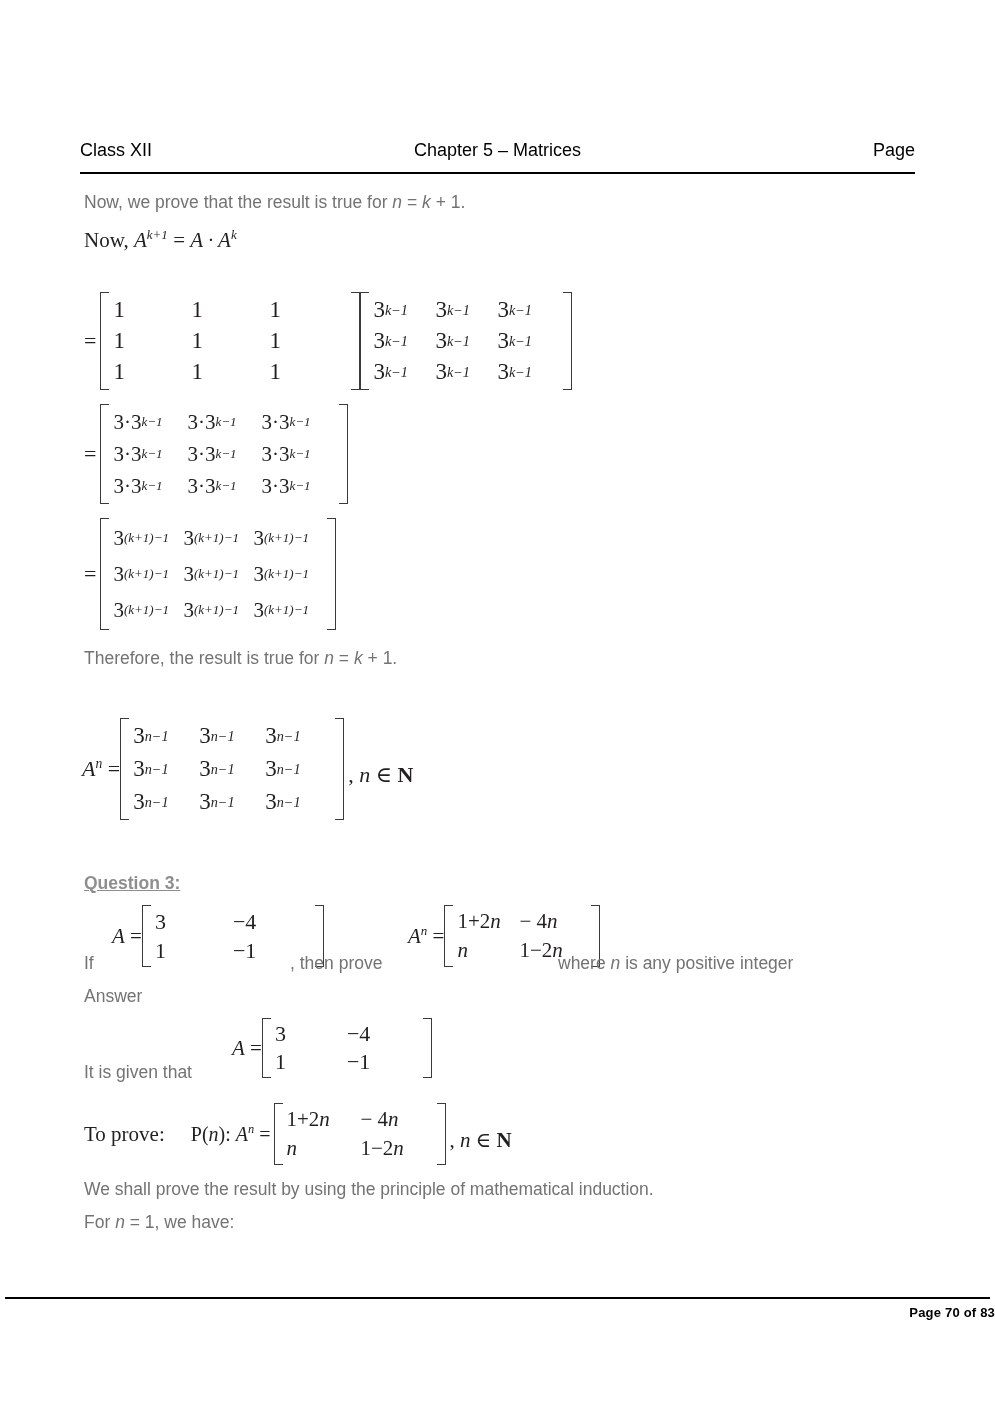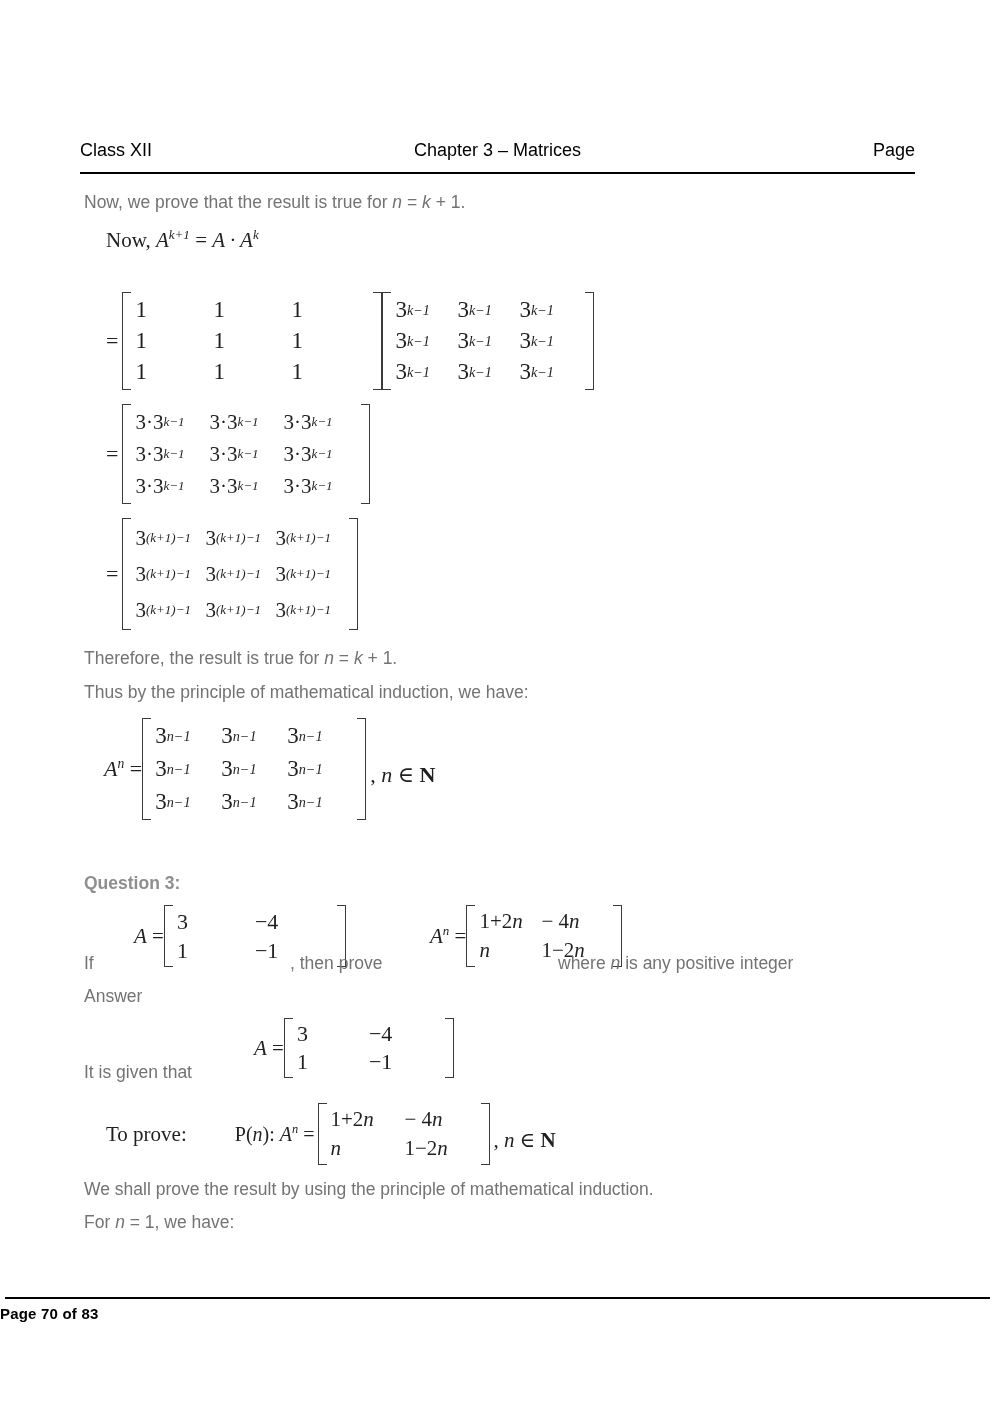--- a/index.html
+++ b/index.html
@@ -57,22 +57,22 @@
     top: 1297px;
     width: 985px;
     height: 0;
     border-top: 2px solid #000;
   }
   .footer-text {
     position: absolute;
     left: 0;
     top: 1305px;
     width: 995px;
-    text-align: left;
-    font-size: 15px;
+    text-align: right;
+    font-size: 13px;
     font-weight: bold;
     letter-spacing: 0.2px;
   }
 
   
   .ptext {
     position: absolute;
     font-size: 17.5px;
     line-height: 1.25;
     color: #737373;
@@ -81,21 +81,20 @@
   .ptext i, .mathvar {
     font-style: italic;
   }
 
   
   .math {
     position: absolute;
     font-family: "Liberation Serif", "DejaVu Serif", serif;
     color: #221f1f;
     white-space: nowrap;
-    margin-left: 22px;
   }
   .mi { font-style: italic; }
   .mb { font-weight: bold; font-style: normal; }
   sup.ex {
     font-size: 0.62em;
     vertical-align: super;
     line-height: 0;
   }
 
   
@@ -121,36 +120,37 @@
     align-items: center;
     white-space: nowrap;
   }
 
   .qhead {
     position: absolute;
     font-size: 17.5px;
     font-weight: bold;
     color: #8e8e8e;
     font-family: "Liberation Sans", sans-serif;
+    text-decoration: underline;
   }
 
   .eqrow {
     position: absolute;
     display: flex;
     align-items: center;
   }
 </style>
 </head>
 <body>
 
 <div class="page">
 
   <div class="header">
     <span>Class XII</span>
-    <span class="header-center">Chapter 3 – Matrices</span>
+    <span class="header-center">Chapter 5 – Matrices</span>
     <span>Page</span>
   </div>
   <div class="header-rule"></div>
 
   <div class="ptext" style="left:84px; top:192px;">
     Now, we prove that the result is true for <i class="mathvar">n</i> = <i class="mathvar">k</i> + 1.
   </div>
 
   <div class="math" style="left:84px; top:228px; font-size:21px;">
     <span>Now,</span>
@@ -314,21 +314,20 @@
             <sup class="ex mi">(<span class="mi">k</span>+1)−1</sup>
           </span>
         </span>
       <span class="brk brk-r"></span>
     </span>
   </div>
 
   <div class="ptext" style="left:84px; top:648px;">
     Therefore, the result is true for <i class="mathvar">n</i> = <i class="mathvar">k</i> + 1.
   </div>
-  <div class="ptext" style="left:84px; top:682px;">Thus by the principle of mathematical induction, we have:</div>
 
   <div class="eqrow" style="left:82px; top:718px;">
     <span class="math" style="position:static; font-size:22px;">
       <span class="mi">A</span><sup class="ex mi">n</sup>
       <span>=</span>
     </span>
     <span class="matrix" style="height:102px;">
       <span class="brk brk-l"></span>
       <span class="mgrid" id="g-an" style="grid-template-columns:repeat(3, 66px); grid-template-rows:repeat(3, 1fr);
                    font-family:'Liberation Serif', serif; font-size:23px; color:#221f1f;">

